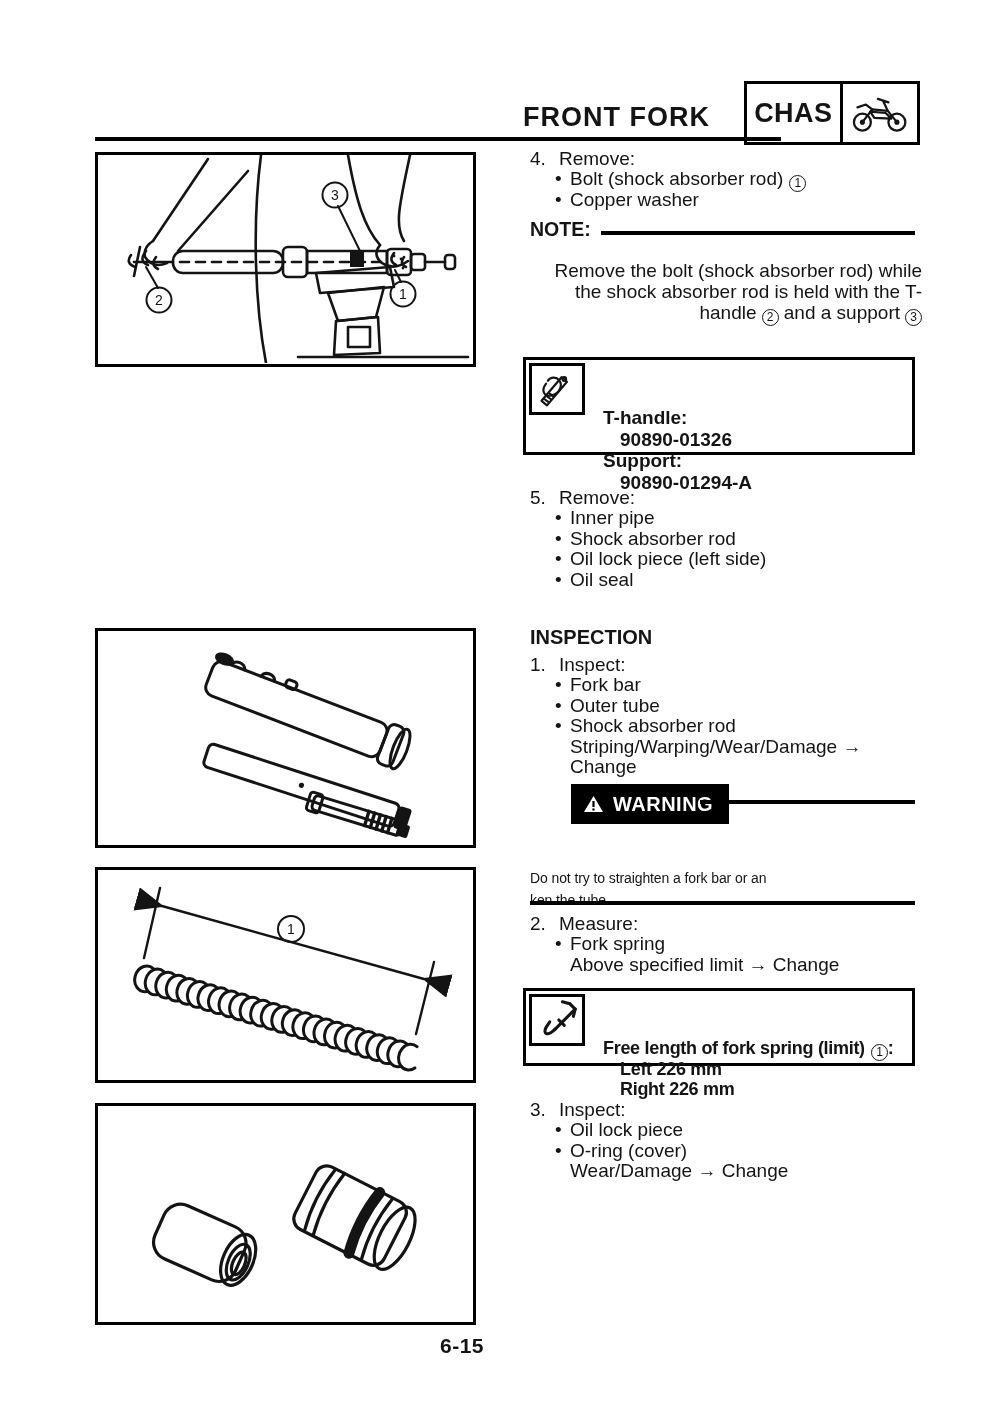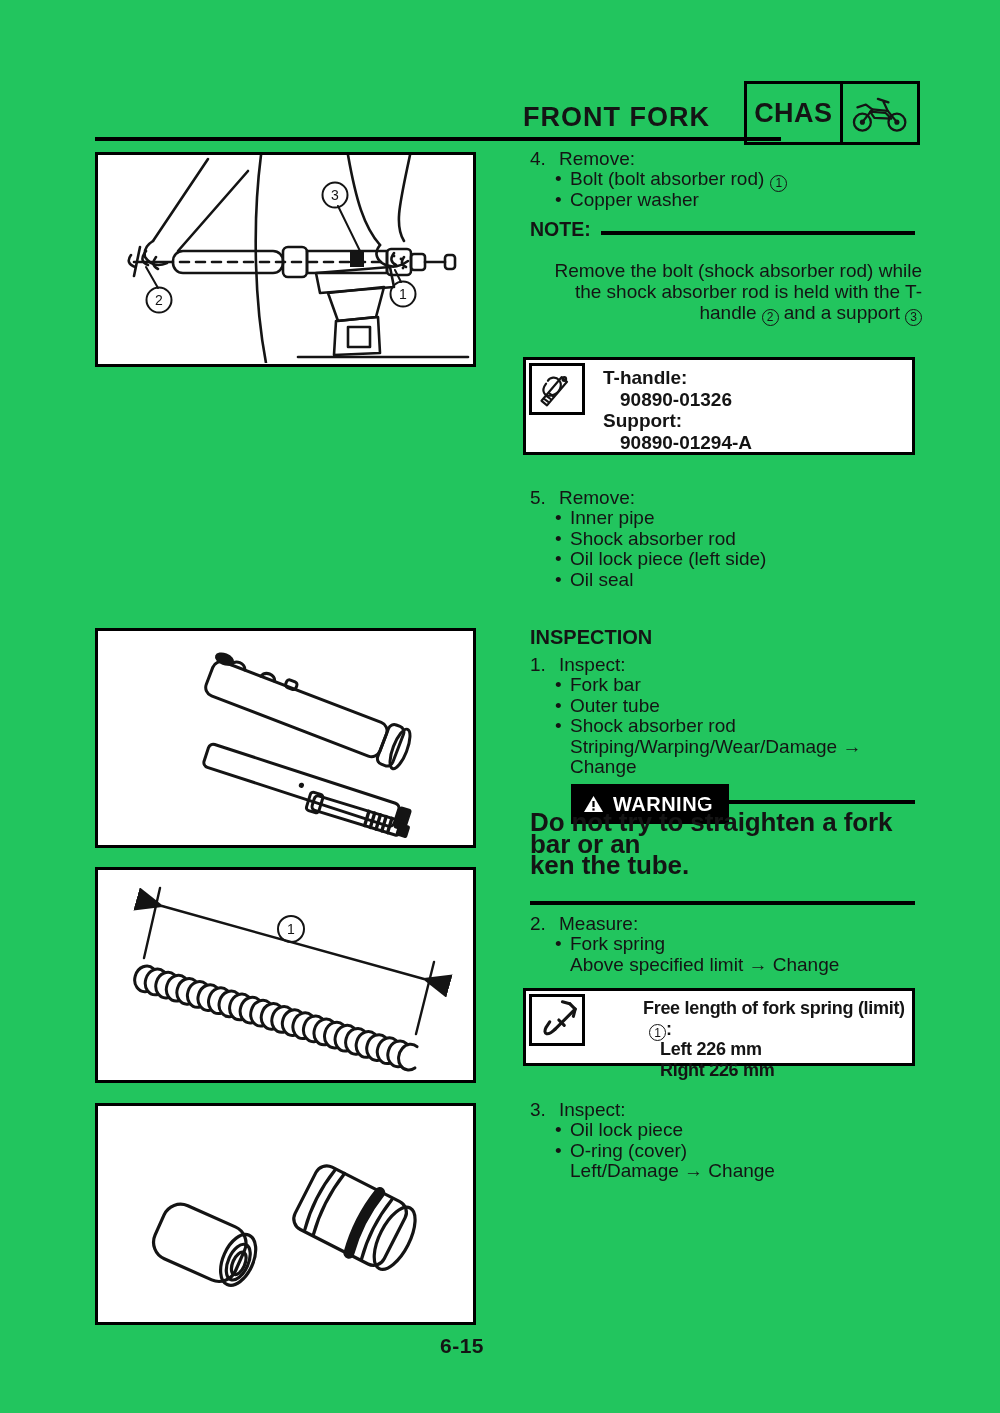--- a/index.html
+++ b/index.html
@@ -1,16 +1,16 @@
 <!DOCTYPE html>
 <html><head>
 <meta charset="utf-8">
 <style>
   html,body{margin:0;padding:0;background:#e8e8e8;}
-  .page{position:relative;width:1000px;height:1413px;background:#22c55e;margin:0 auto;
+  .page{position:relative;width:1000px;height:1413px;background:#ffffff;margin:0 auto;
         font-family:"Liberation Sans","DejaVu Sans",sans-serif;color:#141414;overflow:hidden;}
   .abs{position:absolute;}
   
   .title{left:95px;top:102px;width:615px;text-align:right;font-size:27px;font-weight:bold;letter-spacing:1px;}
   .hrule{left:95px;top:137px;width:686px;height:3.5px;background:#000;}
   .chas{left:744px;top:81px;width:176px;height:64px;border:3.5px solid #000;box-sizing:border-box;display:flex;justify-content:space-between;}
   .chas-label{flex:1.25;display:flex;align-items:center;justify-content:center;font-size:27px;font-weight:bold;letter-spacing:.5px;}
   .chas-icon{flex:1;border-left:3.5px solid #000;display:flex;align-items:center;justify-content:center;}
   
   .figbox{left:95px;width:381px;border:3.5px solid #000;box-sizing:border-box;background:#fff;}
@@ -24,29 +24,29 @@
   .cont{margin-left:40px;line-height:20.6px;}
   .circ{display:inline-flex;align-items:center;justify-content:center;width:17px;height:17px;
         border:1.6px solid #141414;border-radius:50%;box-sizing:border-box;font-size:12px;
         font-weight:normal;margin-left:6px;position:relative;top:2px;flex:none;}
   .note-head{left:530px;top:218px;width:385px;height:22px;font-size:19.5px;font-weight:bold;}
   .note-rule{position:absolute;left:71px;right:0;top:13px;height:3.5px;background:#000;}
   .note-body{left:530px;top:260px;width:392px;font-size:19px;line-height:21px;text-align:right;}
   .infobox{left:523px;width:392px;border:3.5px solid #000;box-sizing:border-box;background:#fff;}
   .icon-cell{position:absolute;left:3px;top:3px;width:56px;height:52px;border:3px solid #000;
              box-sizing:border-box;display:flex;align-items:center;justify-content:center;background:#fff;}
-  .infobox .txt{padding:7px 6px 0 77px;font-weight:bold;}
+  .infobox .txt{padding:7px 6px 0 77px;font-weight:bold;margin-top:40px;}
   .tool-txt{font-size:19px;line-height:21.5px;}
   .spec-txt{font-size:18px;line-height:20.5px;letter-spacing:-0.3px;}
   .ind{padding-left:17px;}
   .heading{left:530px;top:626px;font-size:20px;font-weight:bold;}
   .warn-badge{left:523px;top:784px;width:158px;height:40px;background:#000;color:#fff;display:flex;
               align-items:center;gap:9px;padding-left:12px;box-sizing:border-box;font-size:20px;font-weight:bold;letter-spacing:.5px;margin-left:48px;}
   .warn-rule{left:700px;top:800px;width:215px;height:3.5px;background:#000;}
-  .warn-text{left:530px;top:812px;width:392px;font-size:26px;font-weight:bold;line-height:21.5px;letter-spacing:-0.1px;}
+  .warn-text{left:530px;top:868px;width:392px;font-size:14px;font-weight:normal;line-height:21.5px;letter-spacing:-0.1px;}
   .mid-rule{left:530px;top:901px;width:385px;height:3.5px;background:#000;}
   .pageno{left:440px;top:1334px;width:120px;text-align:left;font-size:21px;font-weight:bold;letter-spacing:.5px;}
   .ln{stroke:#141414;fill:none;stroke-linecap:round;stroke-linejoin:round;}
 </style>
 </head>
 <body>
 
 <div class="page">
 
   <div class="abs title">FRONT FORK</div>
@@ -180,21 +180,21 @@
     </svg>
   </div>
 
   <div class="abs step" style="top:148px;">
     <div class="hd">
       <span class="num">4.</span>
       <span>Remove:</span>
     </div>
     <div class="b">
       <span class="dot">•</span>
-      <span><span>Bolt (bolt absorber rod)</span><span class="circ">1</span></span>
+      <span><span>Bolt (shock absorber rod)</span><span class="circ">1</span></span>
     </div>
     <div class="b">
       <span class="dot">•</span>
       <span>Copper washer</span>
     </div>
   </div>
 
   <div class="abs note-head">
     <span>NOTE:</span>
     <span class="note-rule"></span>
@@ -293,21 +293,21 @@
       <span class="num">2.</span>
       <span>Measure:</span>
     </div>
     <div class="b">
         <span class="dot">•</span>
         <span>Fork spring</span>
       </div>
     <div class="cont">Above specified limit → Change</div>
   </div>
 
-  <div class="abs infobox" style="top:988px;height:78px;padding-left:40px;">
+  <div class="abs infobox" style="top:988px;height:78px;">
     <div class="icon-cell">
       <svg width="44" height="40" viewBox="0 0 48 44">
         <g class="ln" stroke-width="3.4">
           <path d="M38,4 L44,10 L22,32"></path>
           <path d="M38,4 L30,2 M44,10 L42,18"></path>
           <path d="M22,32 C14,40 8,38 12,30 L16,24"></path>
           <path d="M26,22 L32,28"></path>
         </g>
       </svg>
     </div>
@@ -326,18 +326,18 @@
       <span>Inspect:</span>
     </div>
     <div class="b">
         <span class="dot">•</span>
         <span>Oil lock piece</span>
       </div>
     <div class="b">
         <span class="dot">•</span>
         <span>O-ring (cover)</span>
       </div>
-    <div class="cont">Left/Damage → Change</div>
+    <div class="cont">Wear/Damage → Change</div>
   </div>
 
   <div class="abs pageno">6-15</div>
 
 </div>
 
 </body></html>

